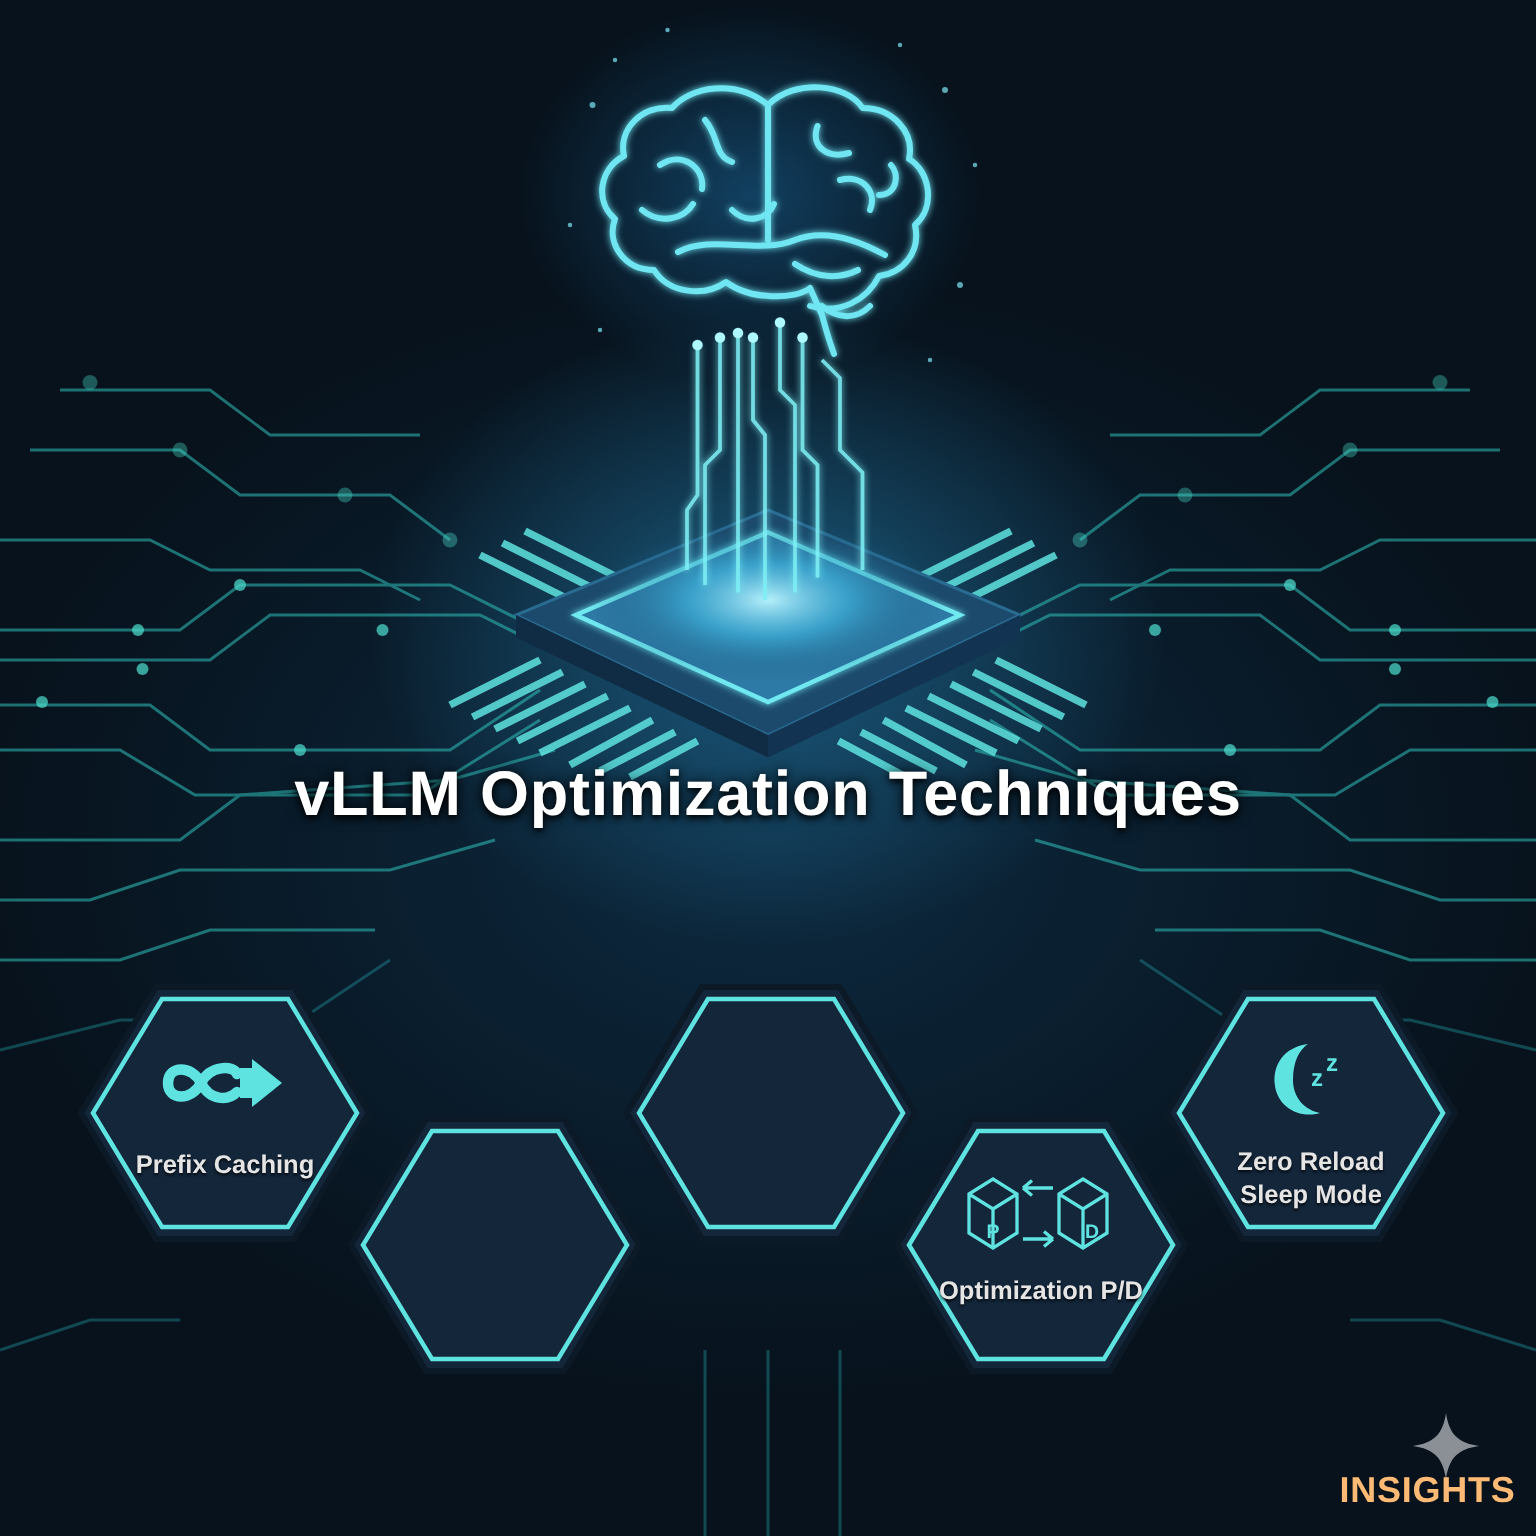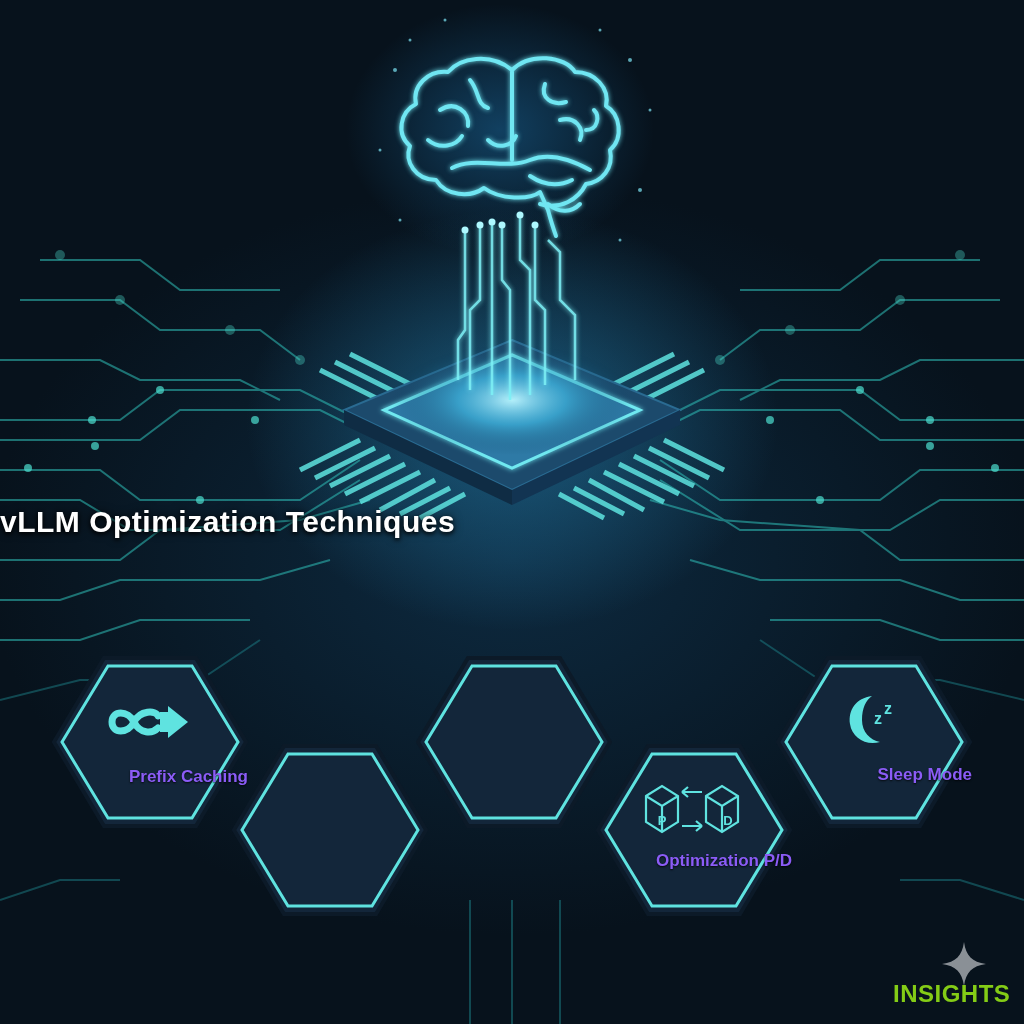--- a/index.html
+++ b/index.html
@@ -10,37 +10,37 @@
   }
   .bg {
     position:absolute; inset:0;
     background:
       radial-gradient(ellipse 380px 300px at 512px 420px, rgba(40,140,190,0.55), rgba(10,40,70,0.0) 70%),
       radial-gradient(ellipse 220px 180px at 500px 130px, rgba(30,120,180,0.45), rgba(0,0,0,0) 70%),
       radial-gradient(ellipse 700px 500px at 512px 560px, #0d2a40, #07121c 75%);
   }
   svg.scene { position:absolute; left:0; top:0; }
   .title {
-    position:absolute; left:0; width:1024px; top:505px; text-align:left;
-    font-size:30px; font-weight:bold; color:#ffffff; letter-spacing:0.5px;
+    position:absolute; left:0; width:1024px; top:505px; text-align:center;
+    font-size:42px; font-weight:bold; color:#ffffff; letter-spacing:0.5px;
     text-shadow:0 0 10px rgba(0,0,0,0.8), 0 2px 4px rgba(0,0,0,0.9);
   }
   .hex {
     position:absolute; width:196px; height:172px;
   }
   .hex svg.frame { position:absolute; left:0; top:0; }
   .hex .icon { position:absolute; left:0; width:196px; display:flex; justify-content:center; }
   .hex .label {
-    position:absolute; left:0; width:196px; text-align:right;
-    color:#8b5cf6; font-weight:bold; font-size:17px; line-height:22px;
+    position:absolute; left:0; width:196px; text-align:center;
+    color:#e5e5e5; font-weight:bold; font-size:17px; line-height:22px;
     text-shadow:0 1px 2px rgba(0,0,0,0.8);
   }
   .brand {
     position:absolute; left:893px; top:980px;
-    color:#84cc16; font-weight:bold; font-size:24px; letter-spacing:0.5px;
+    color:#fdba74; font-weight:bold; font-size:24px; letter-spacing:0.5px;
   }
   .spark { position:absolute; left:942px; top:942px; }
 </style>
 </head>
 <body>
 
 <div class="bg"></div>
 
 <svg class="scene" width="1024" height="1024" viewBox="0 0 1024 1024">
   <defs>
@@ -260,20 +260,21 @@
     <polygon points="56,10 140,10 186,86 140,162 56,162 10,86" fill="none" stroke="#5fe3e0" stroke-width="3"></polygon>
   </svg>
   <div class="icon" style="top:36px;">
     <svg width="60" height="56" viewBox="0 0 60 56">
       <path d="M28 4 C12 6 4 18 6 32 C8 46 22 54 36 50 C26 48 18 40 18 28 C18 16 22 8 28 4 Z" fill="#5fe3e0"></path>
       <text x="30" y="32" font-family="Liberation Sans, sans-serif" font-size="16" font-weight="bold" fill="#5fe3e0">z</text>
       <text x="40" y="22" font-family="Liberation Sans, sans-serif" font-size="16" font-weight="bold" fill="#5fe3e0">z</text>
     </svg>
   </div>
   <div class="label" style="top:108px;">
+    <div>Zero Reload</div>
     <div>Sleep Mode</div>
   </div>
 </div>
 
 <svg class="spark" width="44" height="44" viewBox="0 0 44 44">
   <path d="M22 0 C24 14 30 20 44 22 C30 24 24 30 22 44 C20 30 14 24 0 22 C14 20 20 14 22 0 Z" fill="#8a9096"></path>
 </svg>
 <div class="brand">INSIGHTS</div>
 
 </body></html>

